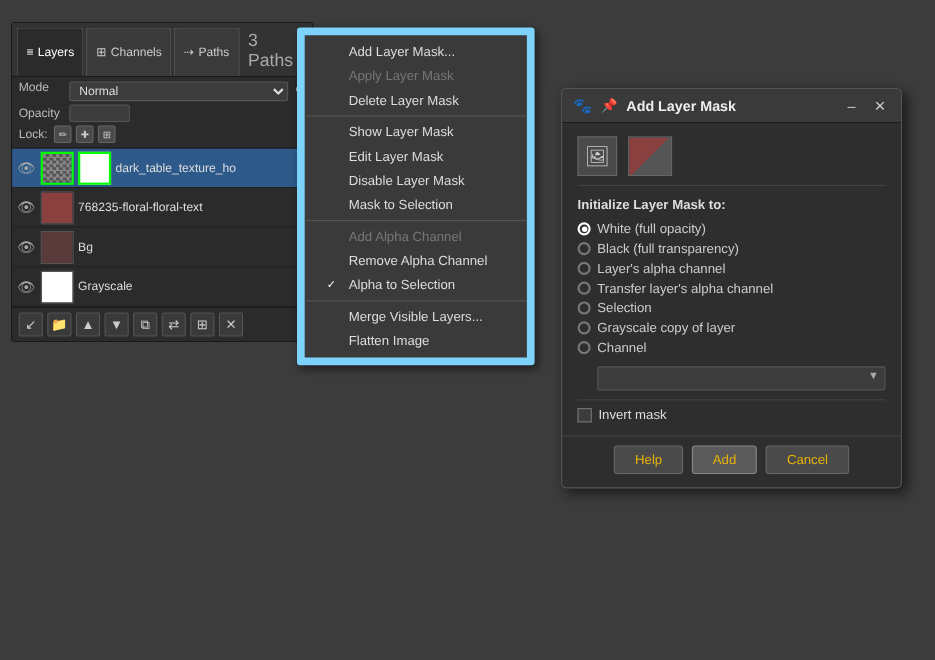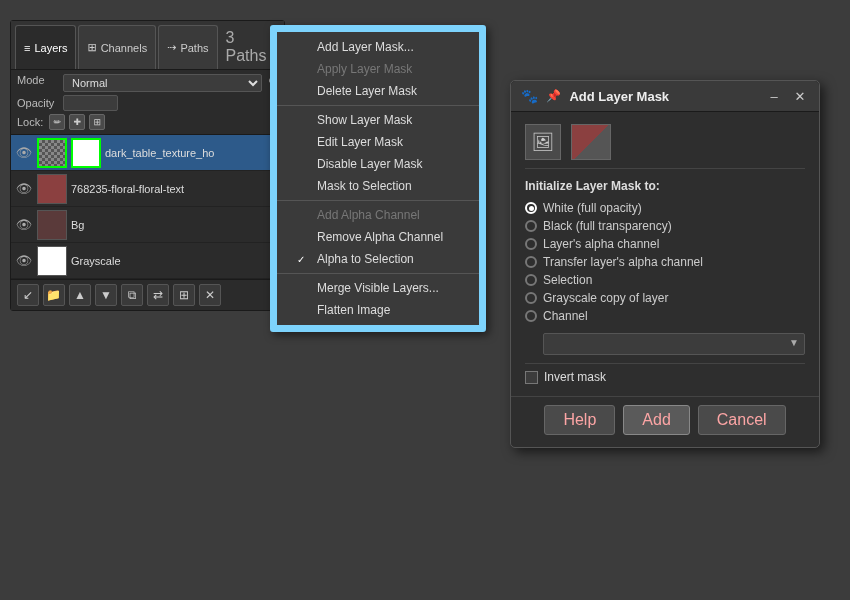--- a/index.html
+++ b/index.html
@@ -451,24 +451,24 @@
       display: flex;
       justify-content: center;
       gap: 8px;
       padding: 8px 14px 12px;
       border-top: 1px solid #444;
     }
 
     .btn {
       padding: 5px 18px;
       border-radius: 3px;
-      font-size: 16px;
+      font-size: 12px;
       cursor: pointer;
       border: 1px solid #666;
-      color: #fca5a5;
+      color: #eab308;
       background: #4a4a4a;
     }
     .btn.primary {
       background: #5a5a5a;
       border-color: #888;
     }
   </style>
 </head>
 <body>
 

